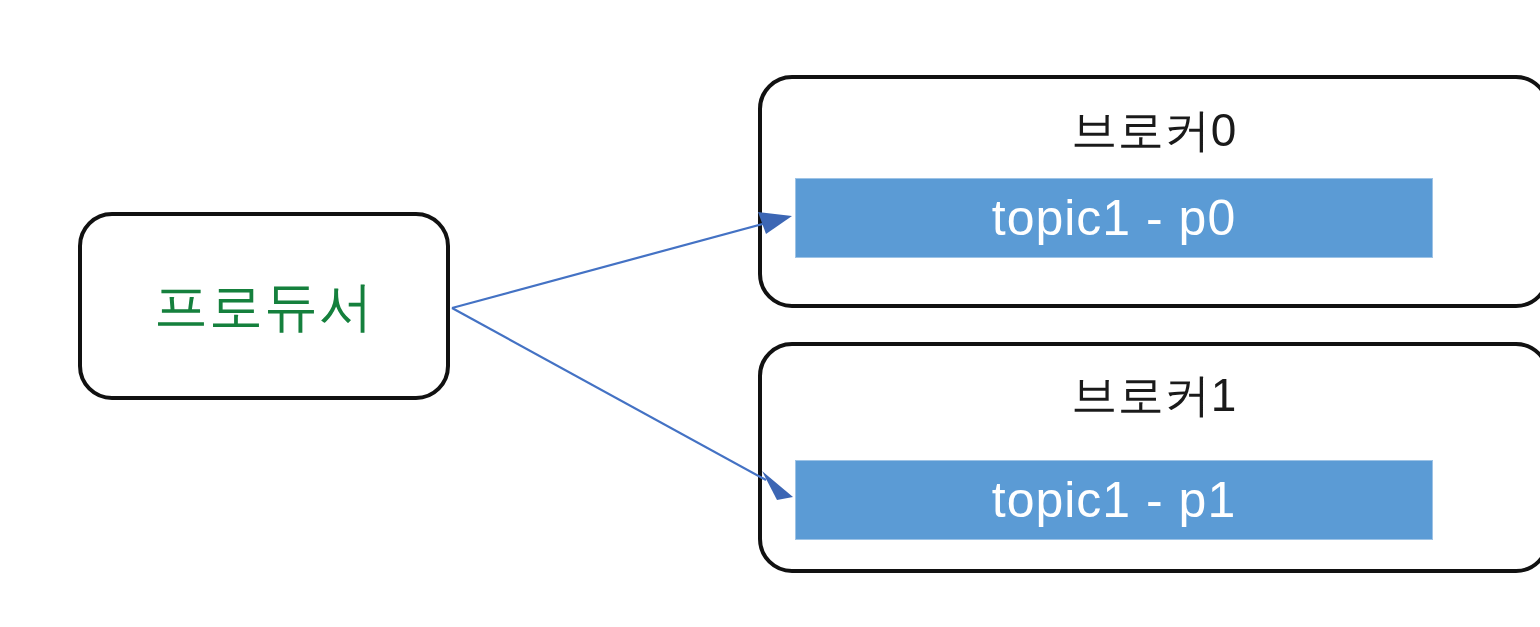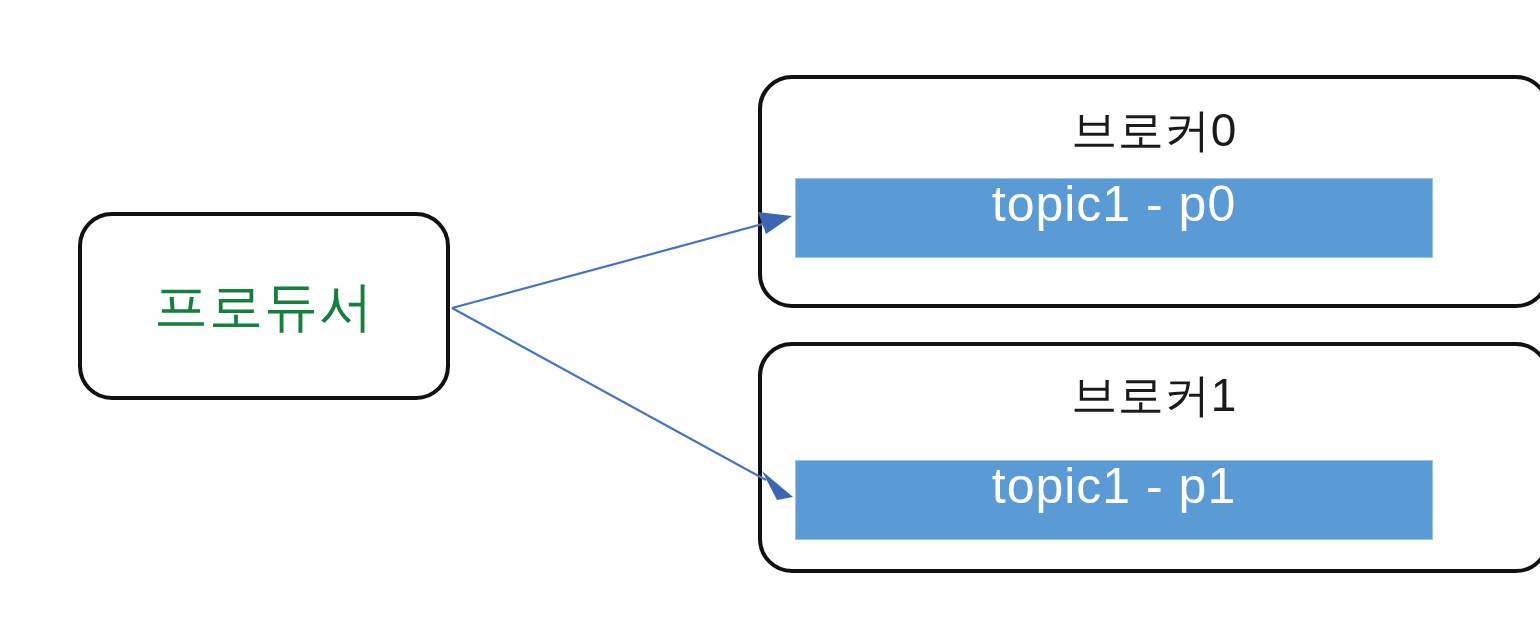--- a/index.html
+++ b/index.html
@@ -74,20 +74,21 @@
   
   .partition-bar {
     position: absolute;
     left: 33px;
     width: 638px;
     height: 80px;
     box-sizing: border-box;
     background: #5B9BD5;
     border: 1px solid #9dc3e6;
     display: flex;
+    align-items: center;
     justify-content: center;
   }
   .broker-box.b0 .partition-bar { top: 99px; }
   .broker-box.b1 .partition-bar { top: 114px; }
 
   .partition-label {
     font-size: 50px;
     line-height: 1;
     color: #ffffff;
     font-weight: 300;

